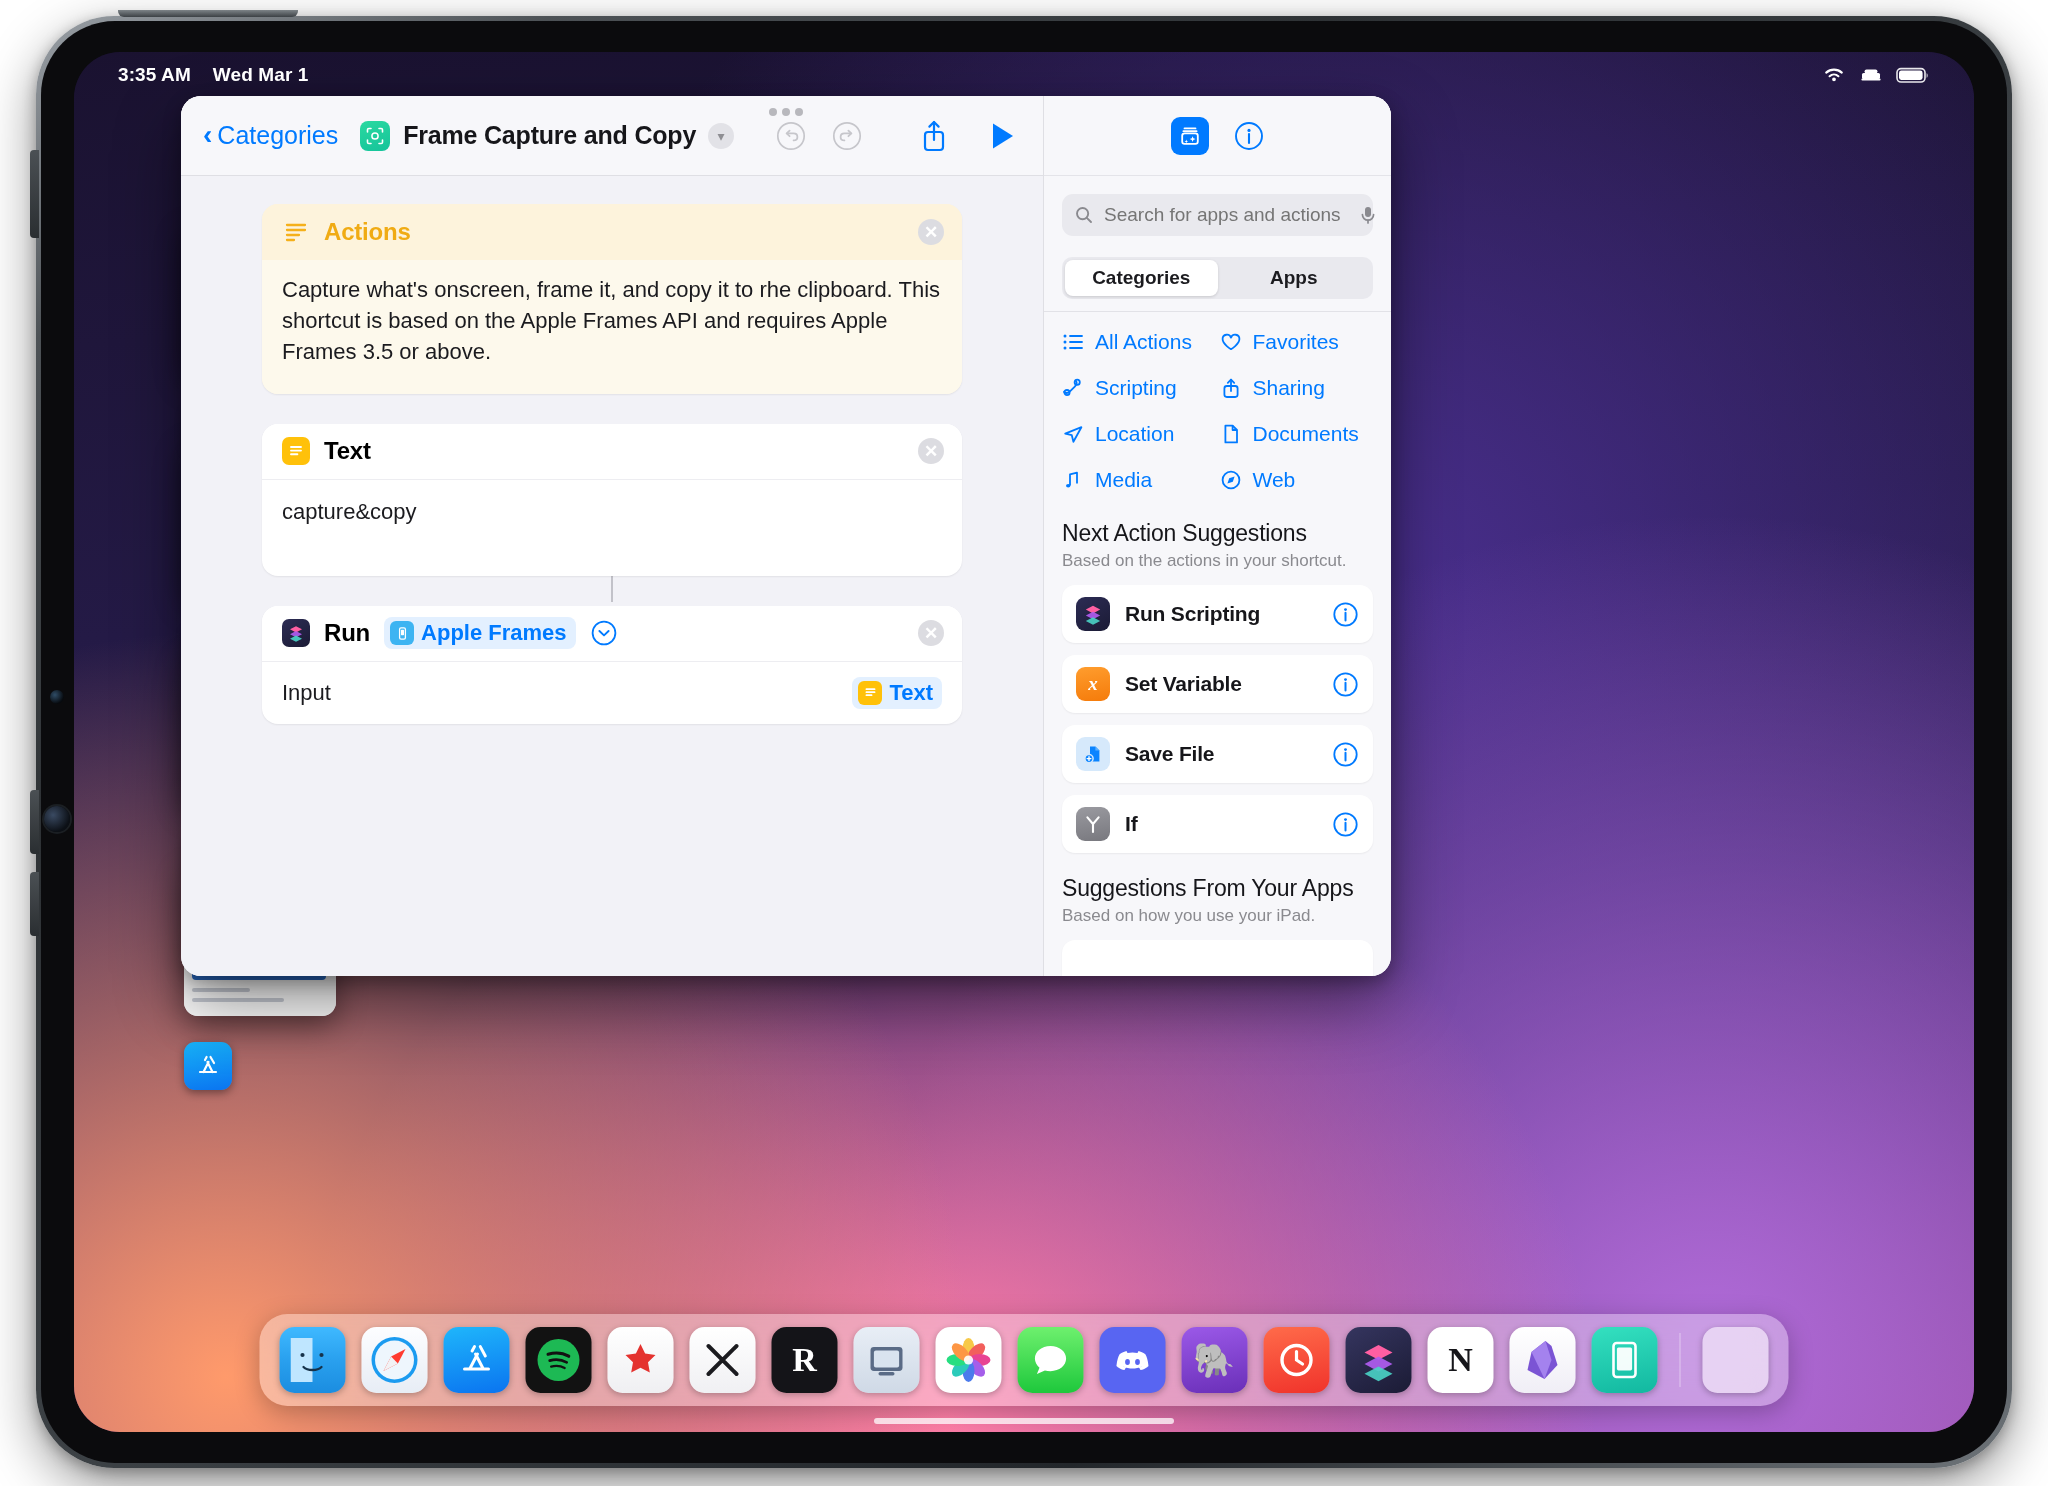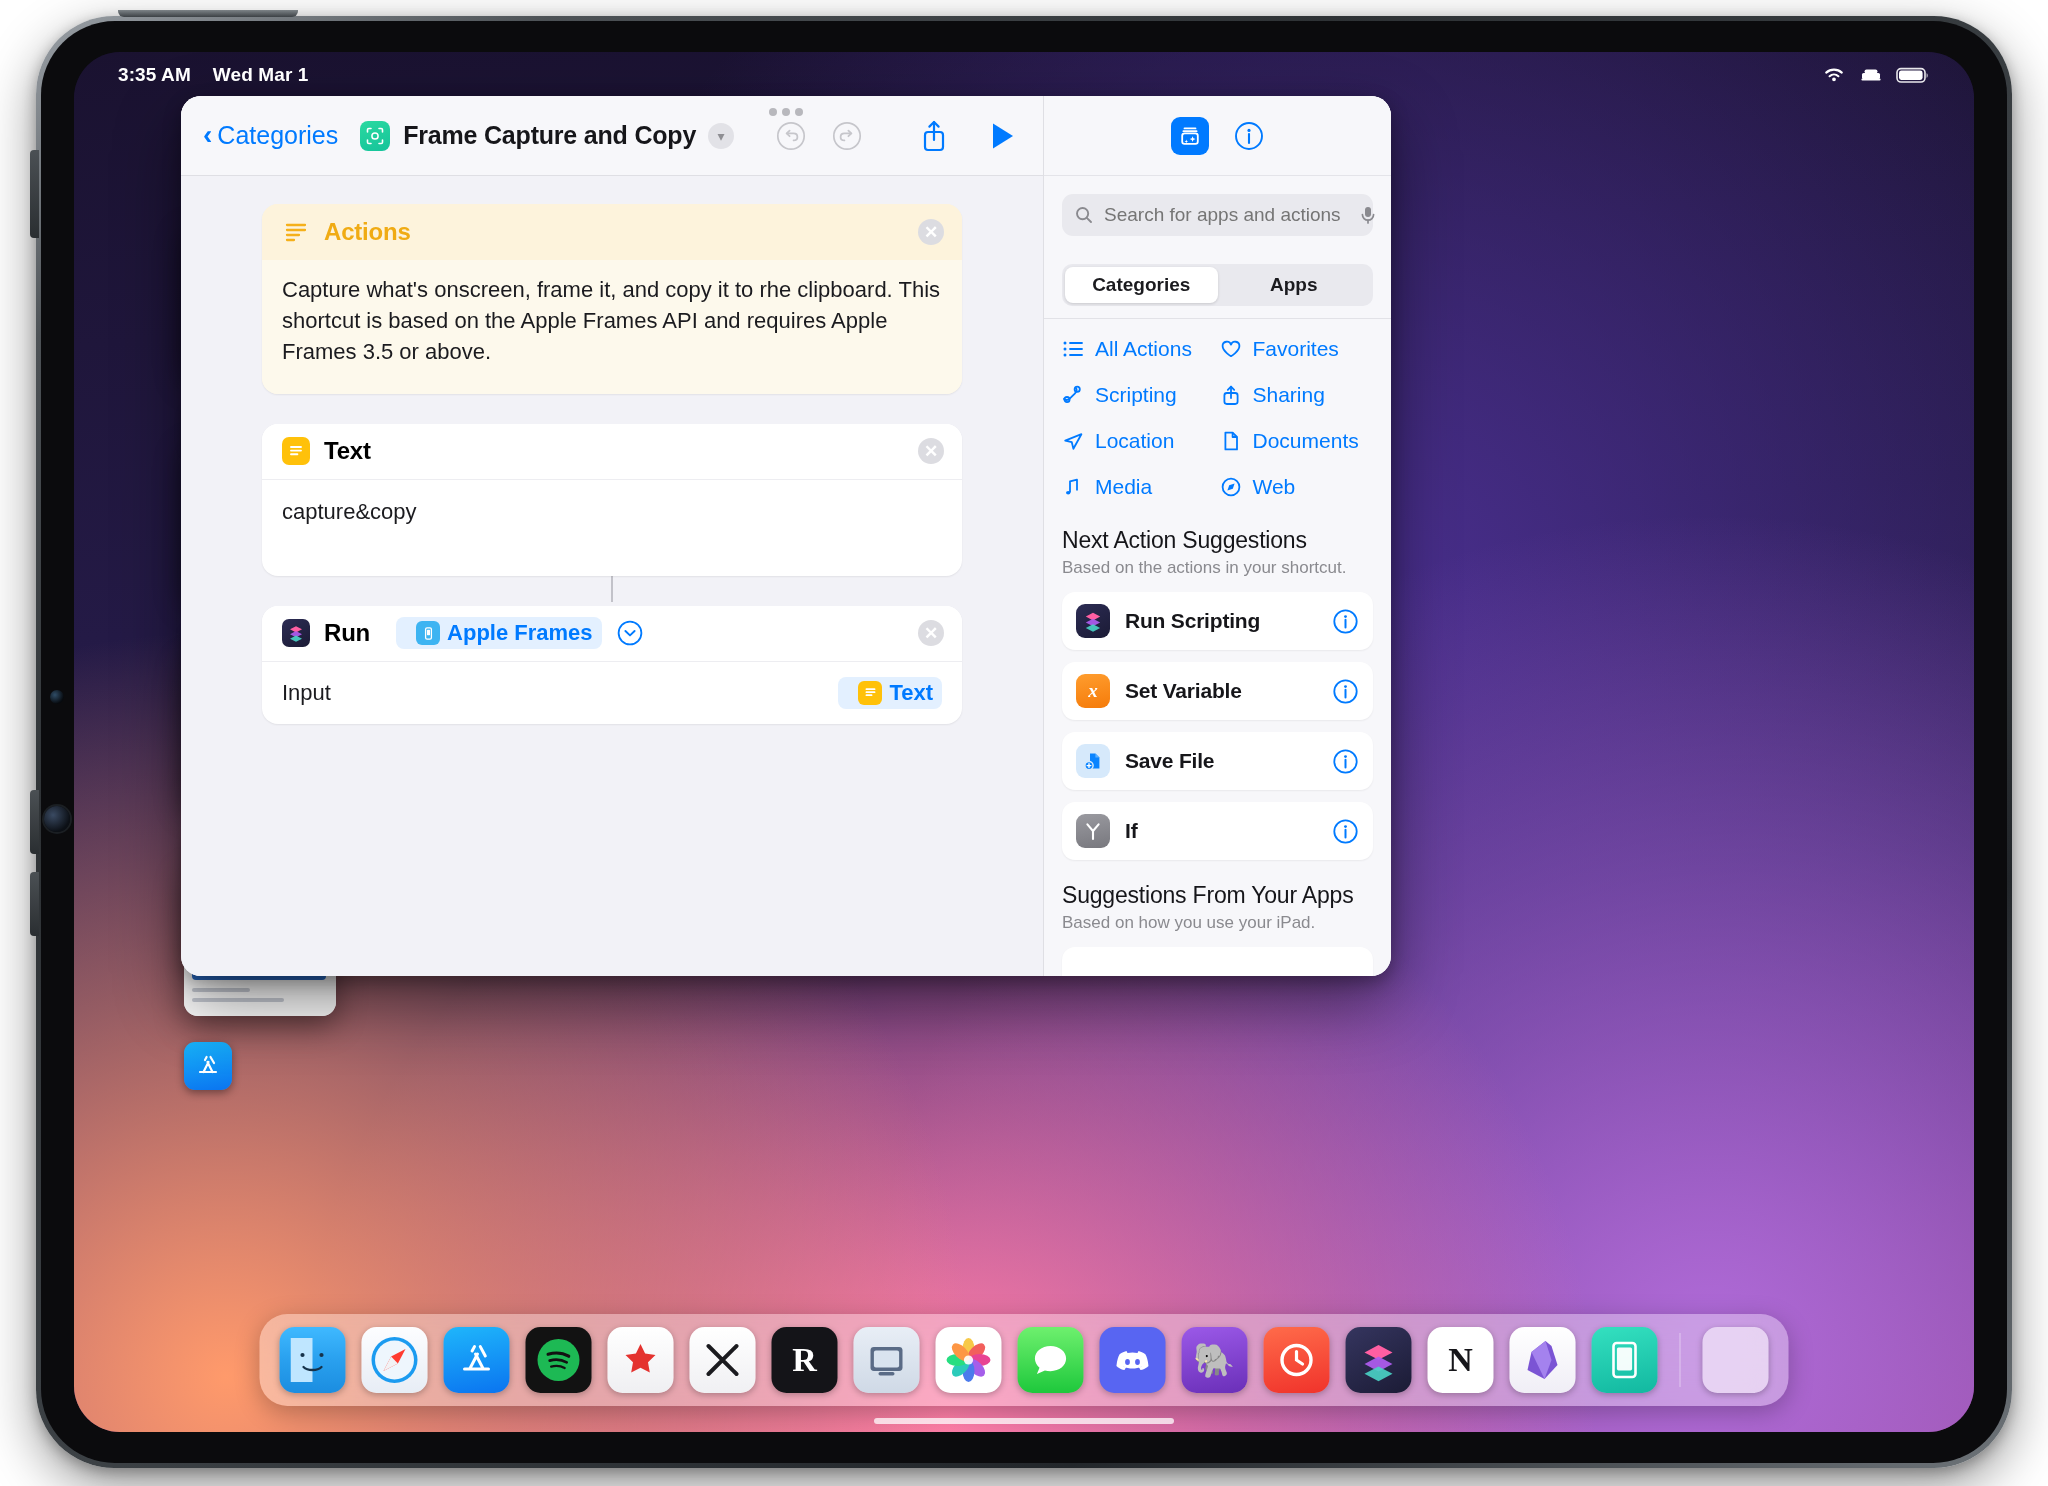--- a/index.html
+++ b/index.html
@@ -155,42 +155,42 @@
     display:flex; align-items:center; justify-content:space-between;
     padding:0 20px; height:62px; font-size:22px; color:#1b1b1f;
   }
   .connector{
     width:2px; height:26px; background:#c2c2c9; margin:-30px auto 4px auto;
   }
 
   .icon-sq{ width:28px; height:28px; border-radius:7px; display:flex; align-items:center; justify-content:center; flex:0 0 auto;}
   .token{
     display:inline-flex; align-items:center; gap:7px;
-    background:#e3f0ff; border-radius:8px; padding:3px 9px 3px 20px;
-    color:#007aff; font-size:22px; font-weight:600;margin-left:12px;
+    background:#e3f0ff; border-radius:8px; padding:3px 9px 3px 6px;
+    color:#007aff; font-size:22px; font-weight:600;
   }
   .token .icon-sq{ width:24px; height:24px; border-radius:6px; }
 
   
   #library-pane{
     width:348px; height:100%; background:#f7f7fa; border-left:1px solid #dfdfe4;
     display:flex; flex-direction:column; overflow:hidden;
   }
   #library-topbar{
     height:80px; border-bottom:1px solid #e4e4e9; display:flex; align-items:center;
     justify-content:center; gap:24px; background:#f7f7fa;
   }
   #lib-add-btn{
     width:38px; height:38px; border-radius:9px; background:#007aff;
     display:flex; align-items:center; justify-content:center; cursor:pointer;
   }
   #library-scroll{ flex:1; overflow:hidden; padding:18px 18px 0 18px; position:relative;}
   #search-wrap{
     height:42px; background:#e9e9ee; border-radius:11px;
-    display:flex; align-items:center; gap:10px; padding:0 12px; margin-bottom:28px;
+    display:flex; align-items:center; gap:10px; padding:0 12px; margin-bottom:21px;
   }
   #search-input{
     border:0; background:transparent; outline:none; flex:1;
     font-family:inherit; font-size:19px; color:#8a8a8f;
   }
   #seg-control{
     height:42px; background:#e9e9ee; border-radius:10px; padding:3px;
     display:flex; margin-bottom:12px;
   }
   .seg{

